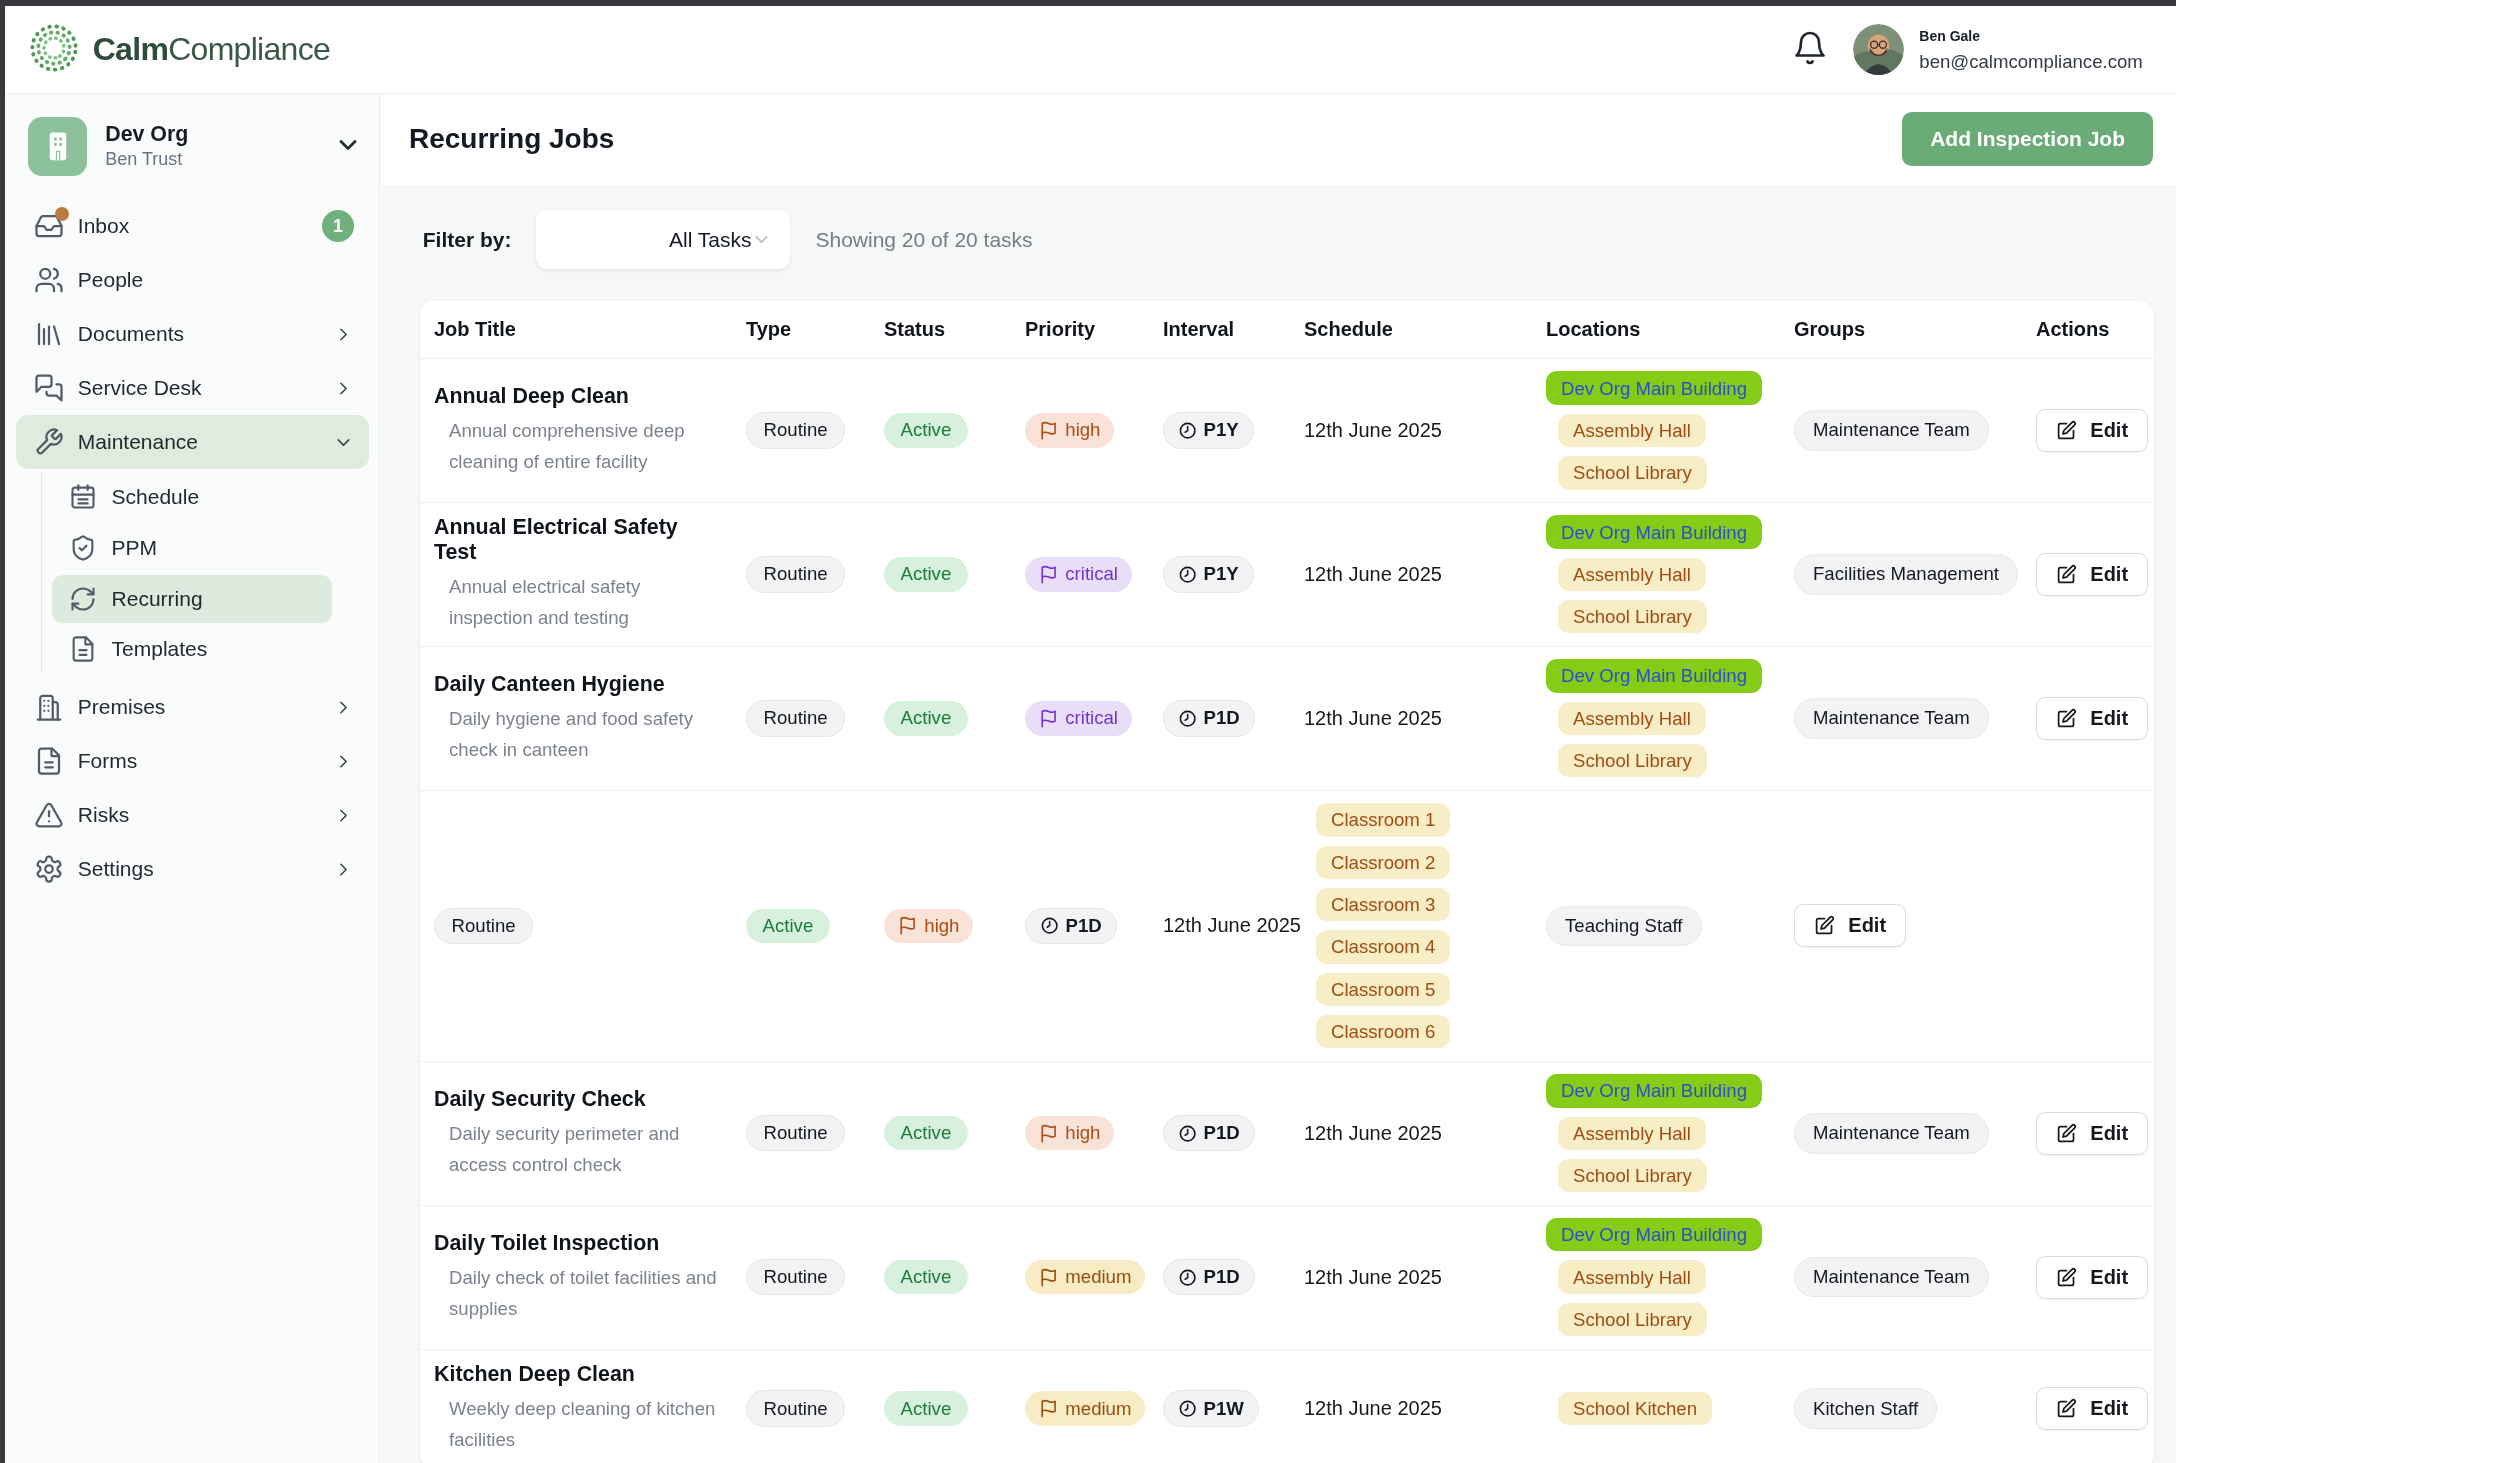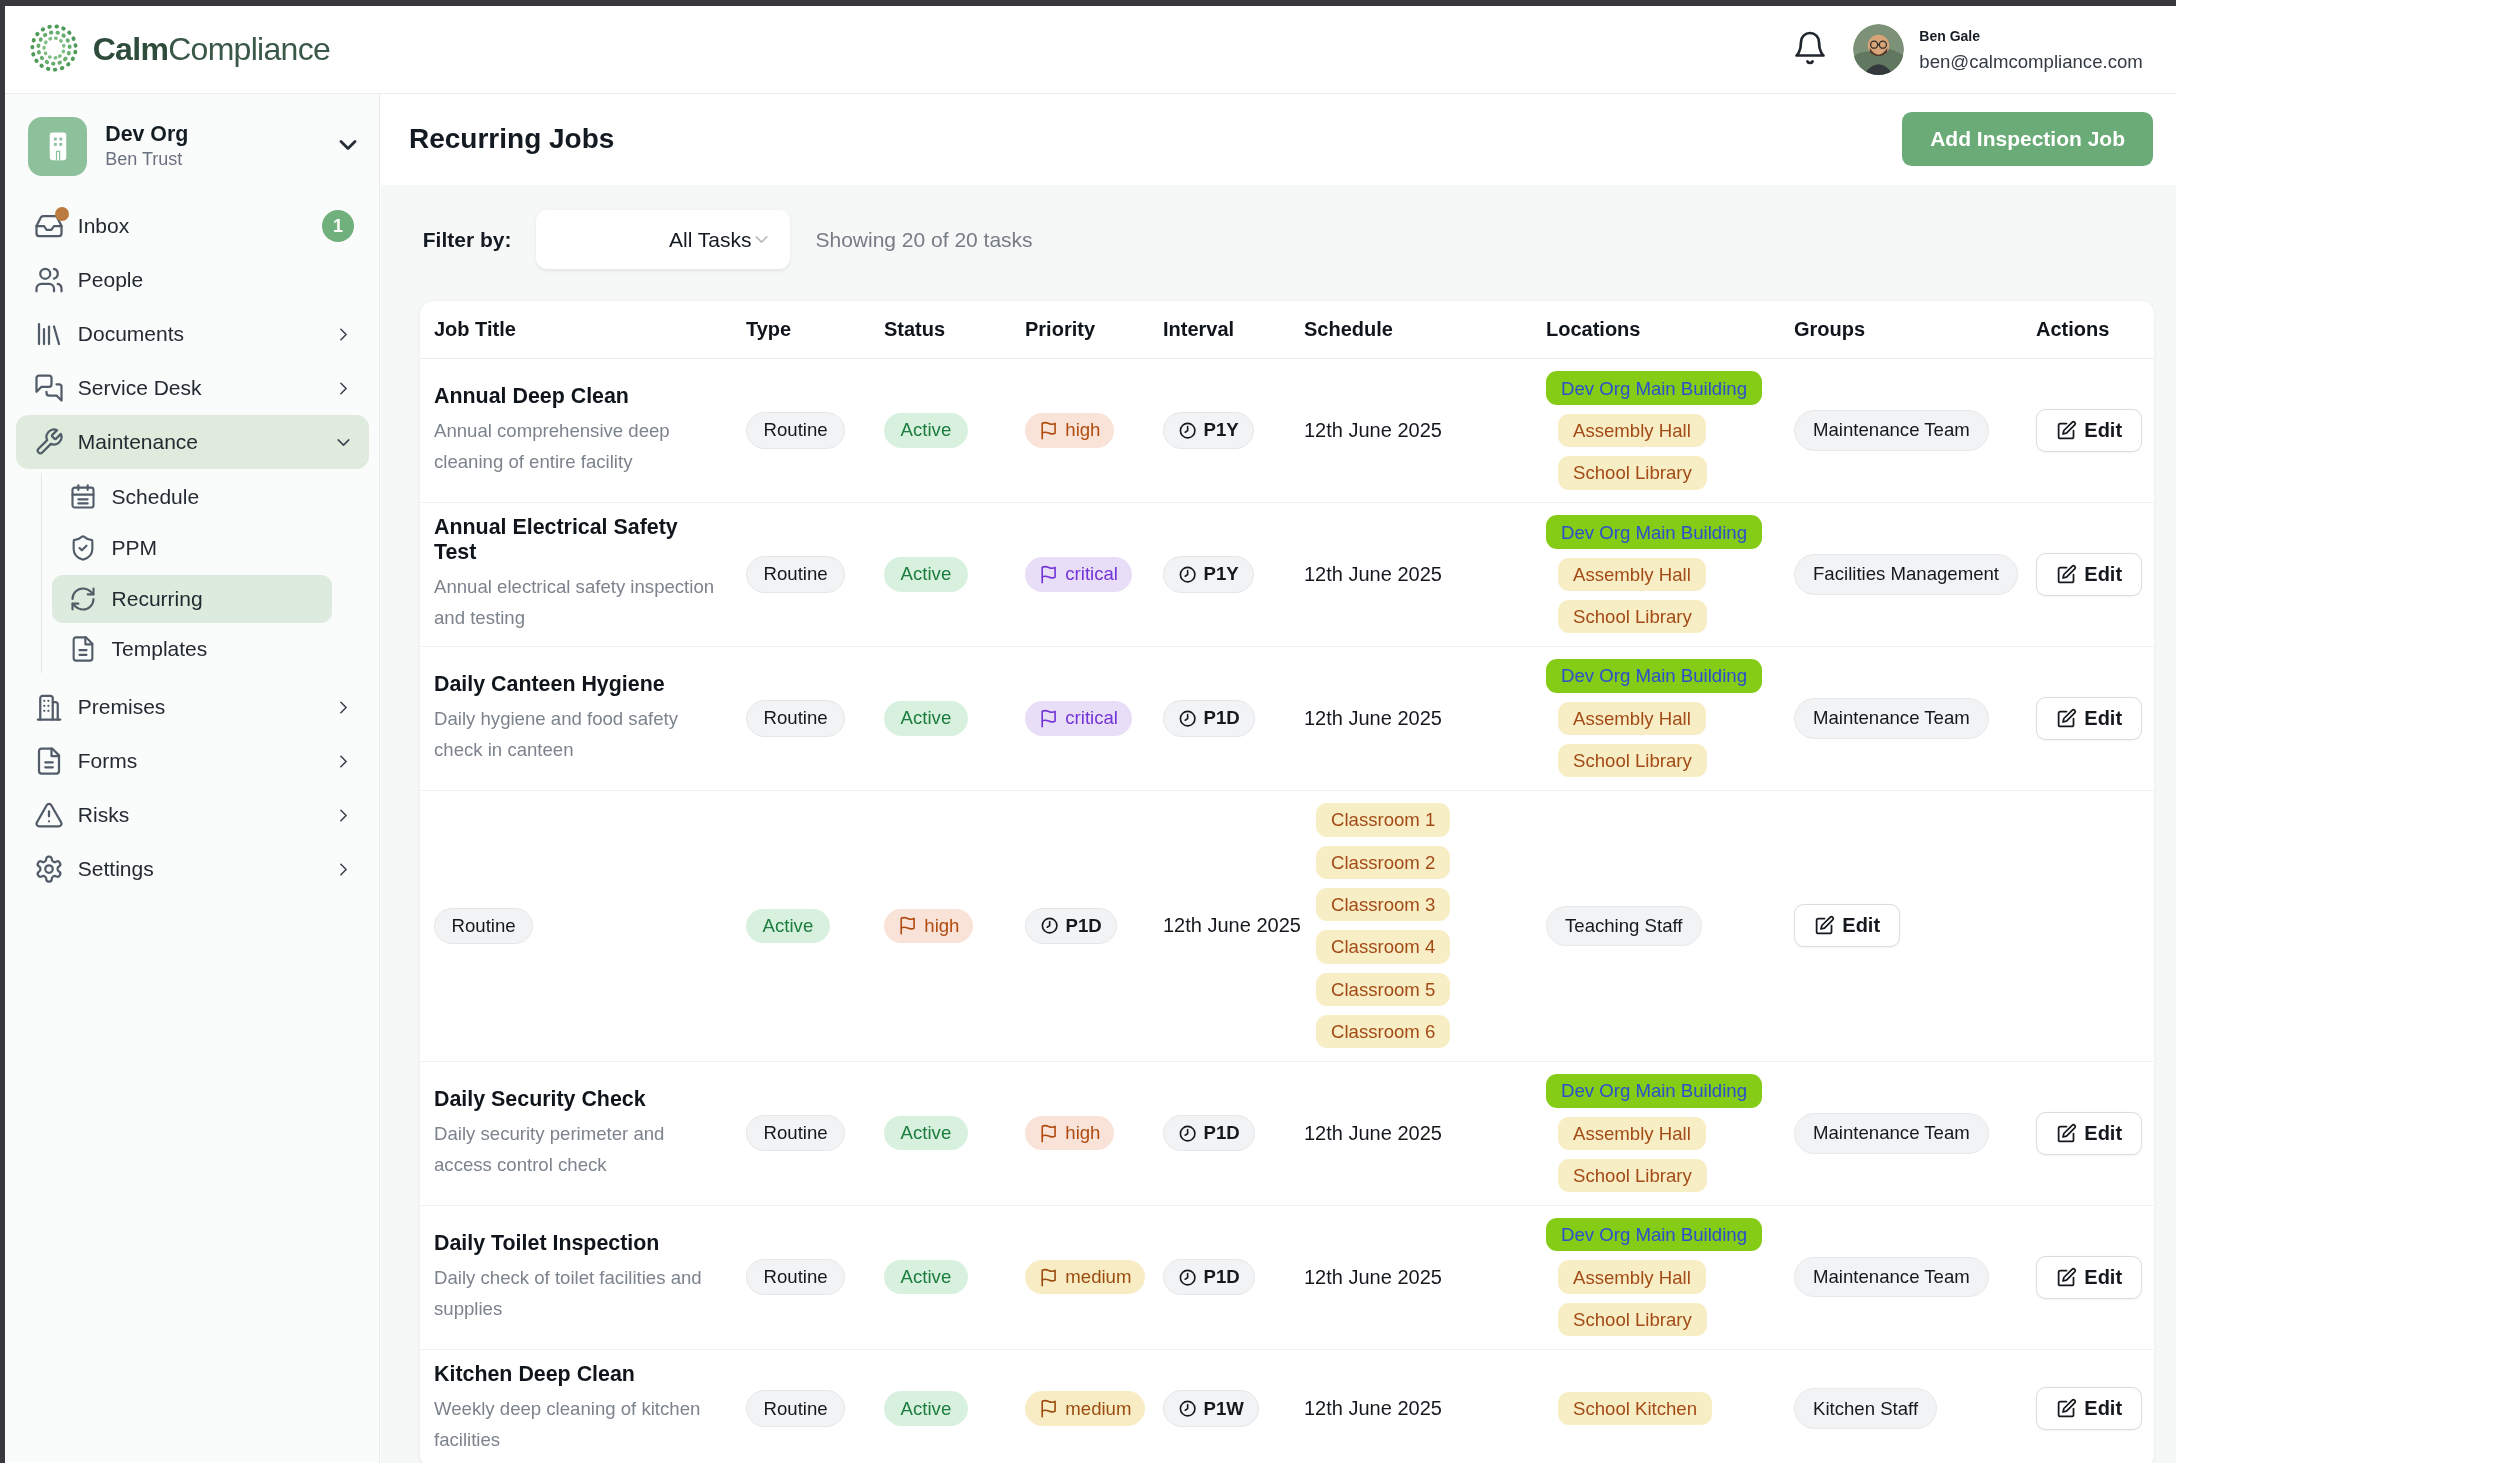--- a/index.html
+++ b/index.html
@@ -77,40 +77,40 @@
         overflow:hidden;}
   .trow{display:grid;grid-template-columns:312px 138px 141px 138px 141px 242px 248px 242px 1fr;
         align-items:center;padding-left:14px;box-sizing:border-box;}
   .thead{height:58px;border-bottom:1.4px solid #ececee;}
   .th{font-size:20px;font-weight:bold;color:#10151b;}
   .tbody-row{padding-top:12.4px;padding-bottom:12.4px;border-bottom:1.4px solid #f1f1f3;}
   .tbody-row:last-child{border-bottom:none;}
   .cell{display:flex;align-items:center;}
   .cell-job{display:block;padding-right:28px;}
   .job-title{font-size:21.4px;font-weight:bold;color:#10151b;margin-bottom:6.2px;}
-  .job-desc{font-size:18.6px;color:#7c838d;line-height:31px;max-width:283px;}
+  .job-desc{font-size:18.6px;color:#7c838d;line-height:31px;max-width:283px;margin-left:15px;}
   .pill{display:inline-flex;align-items:center;gap:7px;border-radius:689px;font-size:18.6px;
         line-height:22px;padding:6.2px 16.6px;white-space:nowrap;}
   .pill-type,.pill-interval{background:#f2f3f4;border:1.4px solid #e5e6e8;color:#15191e;}
   .pill-interval{gap:6.2px;font-weight:bold;padding:6.2px 14px;}
   .pill-status{background:#d8f1de;color:#1b7c3d;}
   .pill-priority{padding:6.2px 14px;}
   .p-high{background:#f9e2d7;color:#b04c10;}
   .p-critical{background:#e9def7;color:#7233d6;}
   .p-medium{background:#f8ecc4;color:#9a4d0f;}
   .pi{display:inline-flex;}
   .pi svg{width:19.3px;height:19.3px;}
   .schedule{font-size:20px;color:#15191e;}
   .chips{flex-direction:column;align-items:flex-start;gap:9px;}
   .chip{font-size:18.6px;line-height:21px;padding:6.2px 15px;border-radius:11px;white-space:nowrap;}
   .chip-blue{background:#84cc16;color:#2b50cc;}
   .chip-amber{background:#f8eec5;color:#a34b17;margin-left:12px;}
   .group-chip{background:#f2f3f4;border:1.4px solid #e7e8ea;border-radius:689px;font-size:18.6px;
               color:#15191e;padding:8.3px 18px;white-space:nowrap;}
-  .edit-btn{display:inline-flex;align-items:center;gap:7px;background:#fff;border:1.4px solid #d9dce0;
+  .edit-btn{display:inline-flex;align-items:center;gap:13px;background:#fff;border:1.4px solid #d9dce0;
             border-radius:9.7px;padding:9px 19.3px;font-size:20px;font-weight:bold;color:#15191e;
             font-family:inherit;box-shadow:0 0.7px 2.1px rgba(0,0,0,.05);cursor:pointer;}
   .edit-btn svg{width:21px;height:21px;}
 </style>
 </head>
 <body>
 
 <div class="window">
   <div class="frame-top"></div>
   <div class="frame-left"></div>

